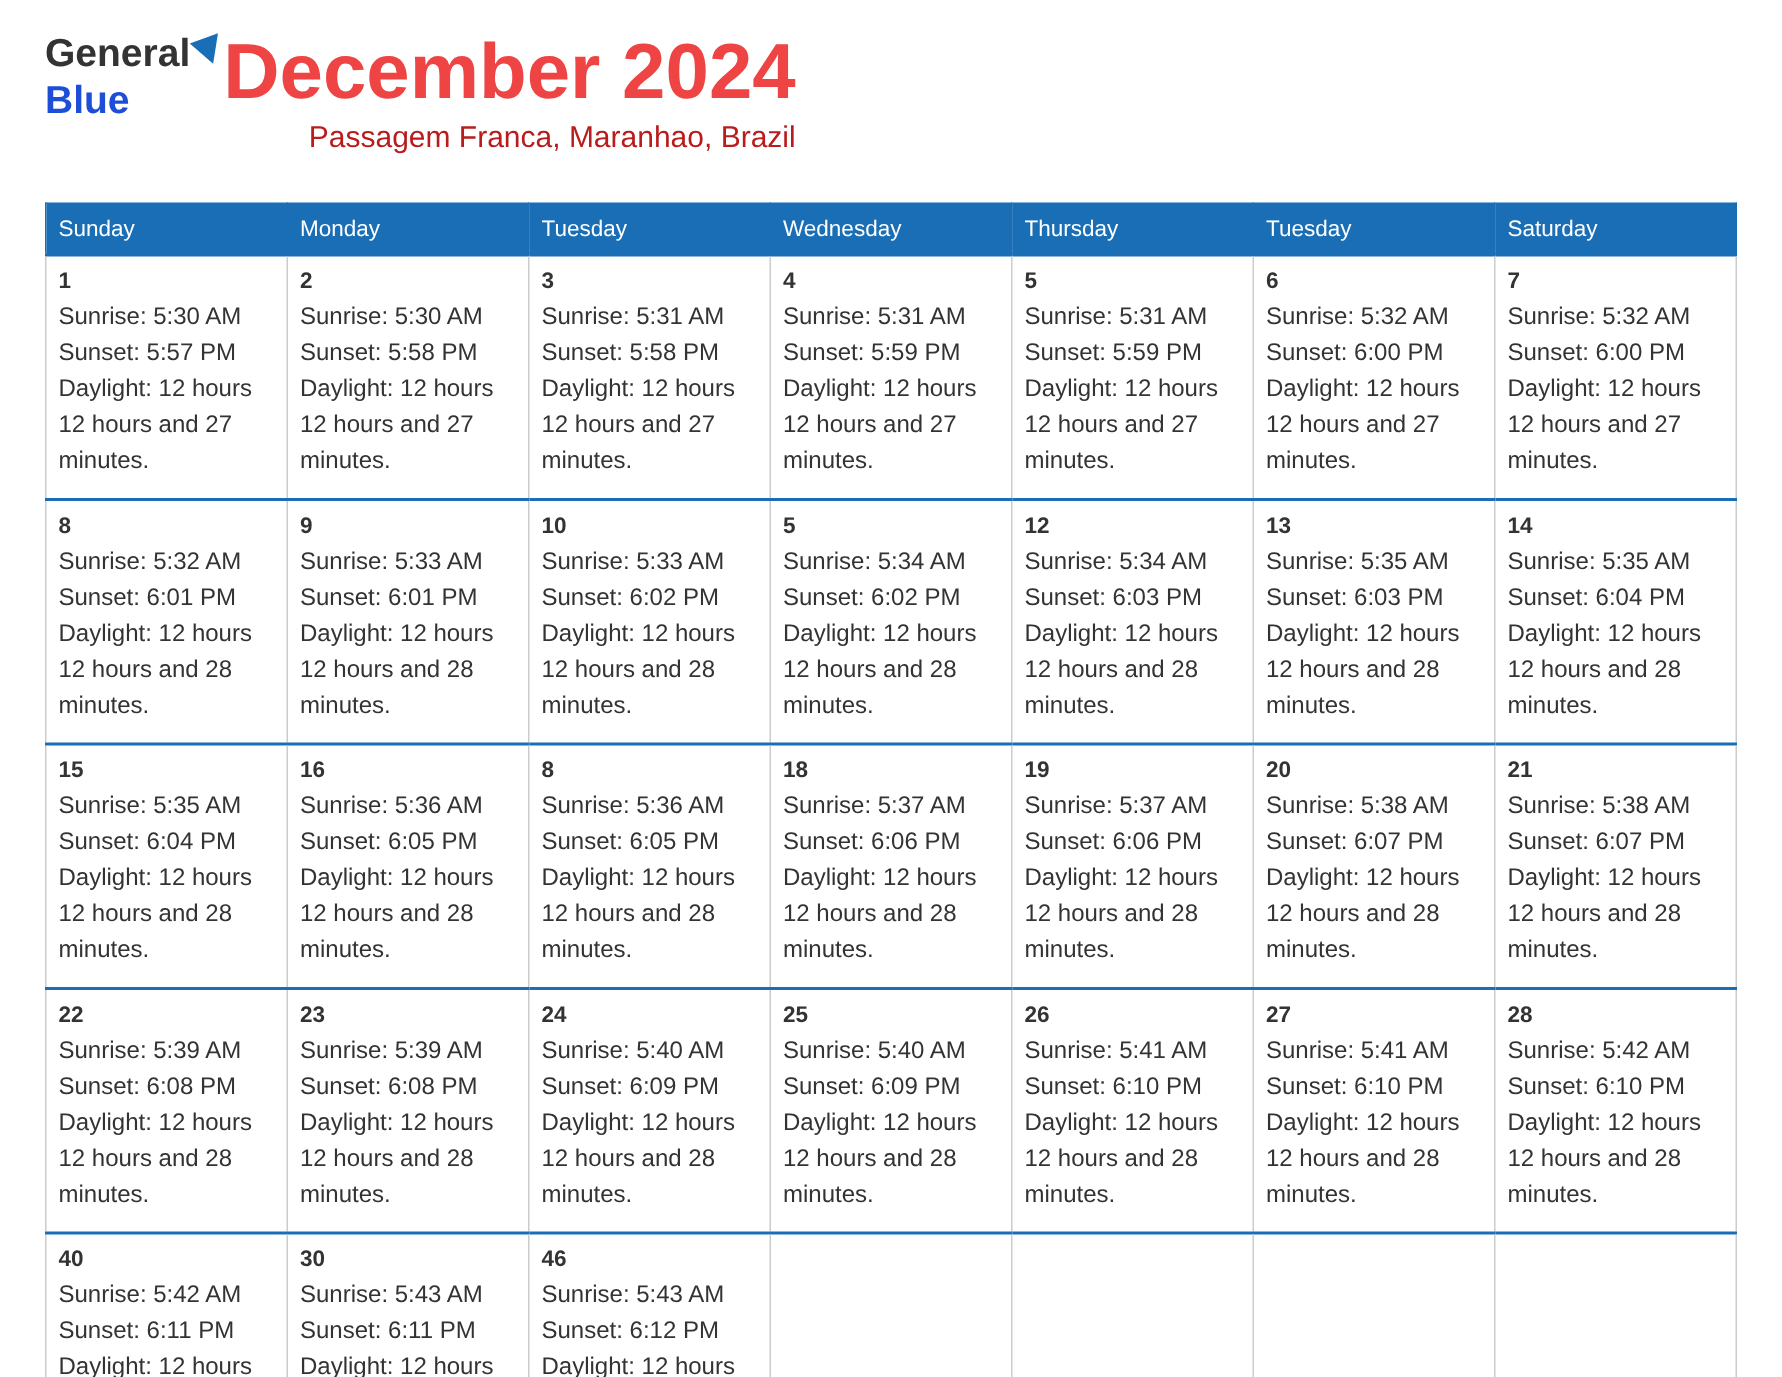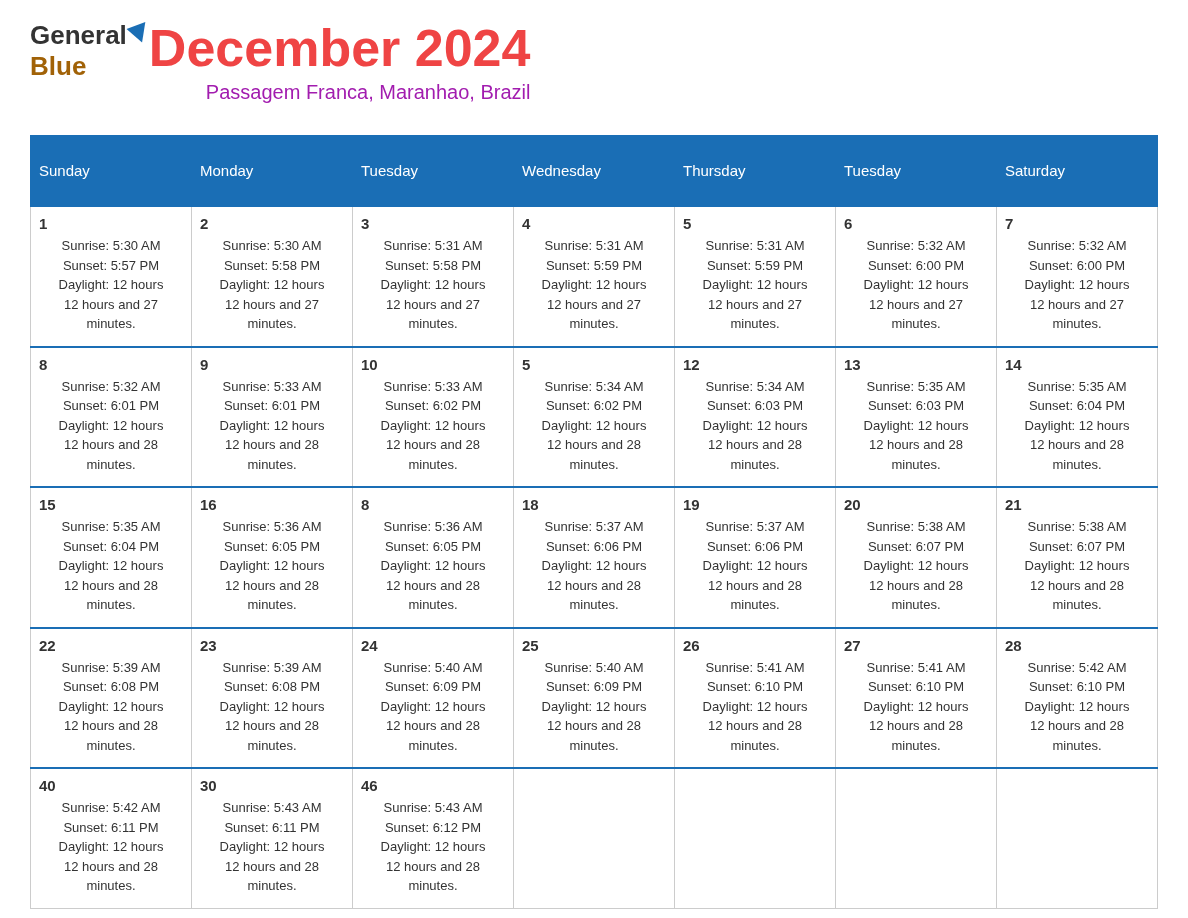--- a/index.html
+++ b/index.html
@@ -22,21 +22,21 @@
       align-items: flex-start;
     }
     .logo-text {
       display: flex;
       align-items: center;
       font-size: 26px;
       font-weight: bold;
       color: #333;
     }
     .logo-general { color: #333; }
-    .logo-blue { color: #a16207; }
+    .logo-blue { color: #1d4ed8; }
     .logo-triangle {
       width: 0;
       height: 0;
       border-left: 10px solid transparent;
       border-right: 10px solid transparent;
       border-top: 18px solid #1a6eb5;
       margin-left: 2px;
       margin-bottom: 4px;
       transform: rotate(-20deg);
     }
@@ -44,32 +44,32 @@
       text-align: right;
     }
     .month-title {
       font-size: 52px;
       font-weight: bold;
       color: #ef4444;
       line-height: 1.1;
     }
     .location {
       font-size: 20px;
-      color: #a21caf;
+      color: #b91c1c;
       margin-top: 4px;
     }
     .calendar-table {
       width: 100%;
       border-collapse: collapse;
       table-layout: fixed;
     }
     .calendar-table th {
       background-color: #1a6eb5;
       color: #fff;
-      padding: 26px 8px;
+      padding: 8px 8px;
       text-align: left;
       font-size: 15px;
       font-weight: normal;
       border: 1px solid #1a6eb5;
     }
     .calendar-table td {
       vertical-align: top;
       padding: 8px 8px 12px 8px;
       border: 1px solid #ccc;
       border-top: 2px solid #1a6eb5;
@@ -82,22 +82,21 @@
       background: #fff;
     }
     .day-number {
       font-size: 15px;
       font-weight: bold;
       margin-bottom: 4px;
       display: block;
     }
     .day-info {
       line-height: 1.5;
-      font-size: 13px;
-      text-align: center;
+      font-size: 16px;
     }
   </style>
 </head>
 <body>
 
 <div class="header-area">
   <div class="logo-area">
     <div class="logo-text">
       <span class="logo-general">General</span>
       <div class="logo-triangle"></div>

